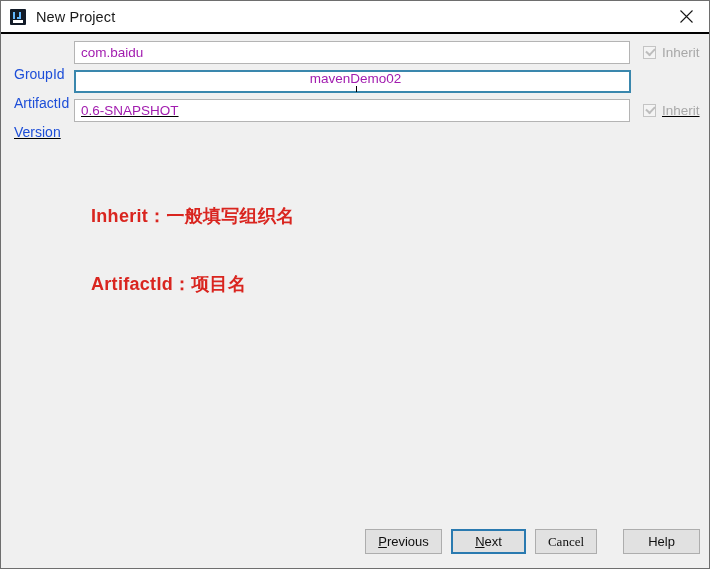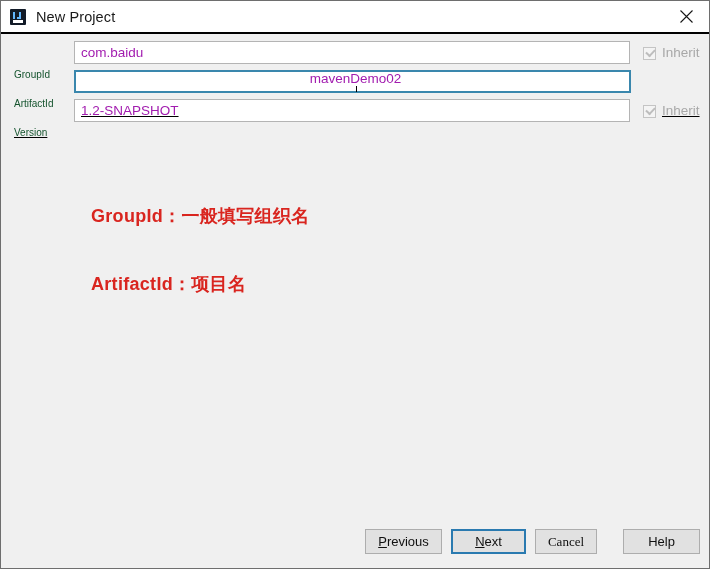--- a/index.html
+++ b/index.html
@@ -101,22 +101,22 @@
     display: flex;
     align-items: center;
   }
   .field-row.r1 { top: 7px; }
   .field-row.r2 { top: 36px; }
   .field-row.r3 { top: 65px; text-decoration: underline; }
 
   .field-label {
     width: 60px;
     margin-left: 13px;
-    font-size: 10px;
-    color: #14532d;
+    font-size: 14px;
+    color: #1d4ed8;
     white-space: nowrap;
     flex: 0 0 auto;
     margin-top: 44px;
   }
   .field-input {
     box-sizing: border-box;
     width: 556px;
     height: 23px;
     background: #ffffff;
     border: 1px solid #b4b4b4;
@@ -137,21 +137,21 @@
   .caret {
     display: inline-block;
     width: 1px;
     height: 15px;
     background: #000000;
     margin-left: 1px;
   }
 
   .inherit-box {
     display: flex;
-    align-items: flex-end;
+    align-items: center;
     margin-left: 13px;
     flex: 0 0 auto;
   }
   .checkbox {
     position: relative;
     box-sizing: border-box;
     width: 13px;
     height: 13px;
     border: 1px solid #c4c4c4;
     background: #f4f4f4;
@@ -256,33 +256,33 @@
       <span class="field-label">ArtifactId</span>
       <div class="field-input focused">
         <span>mavenDemo02</span>
           <span class="caret"></span>
       </div>
     </div>
 
     <div class="field-row r3">
       <span class="field-label">Version</span>
       <div class="field-input">
-        <span>1.2-SNAPSHOT</span>
+        <span>0.6-SNAPSHOT</span>
       </div>
       <div class="inherit-box">
         <span class="checkbox">
             <span class="tick"></span>
           </span>
         <span class="inherit-label">Inherit</span>
       </div>
     </div>
 
   </div>
 
-  <div class="annotation a1">GroupId：一般填写组织名</div>
+  <div class="annotation a1">Inherit：一般填写组织名</div>
   <div class="annotation a2">ArtifactId：项目名</div>
 
   <div class="button-bar">
     <div class="btn" id="btn-previous">
       <span class="mn">P</span>
         <span>revious</span>
     </div>
     <div class="btn default" id="btn-next">
       <span class="mn">N</span>
         <span>ext</span>

